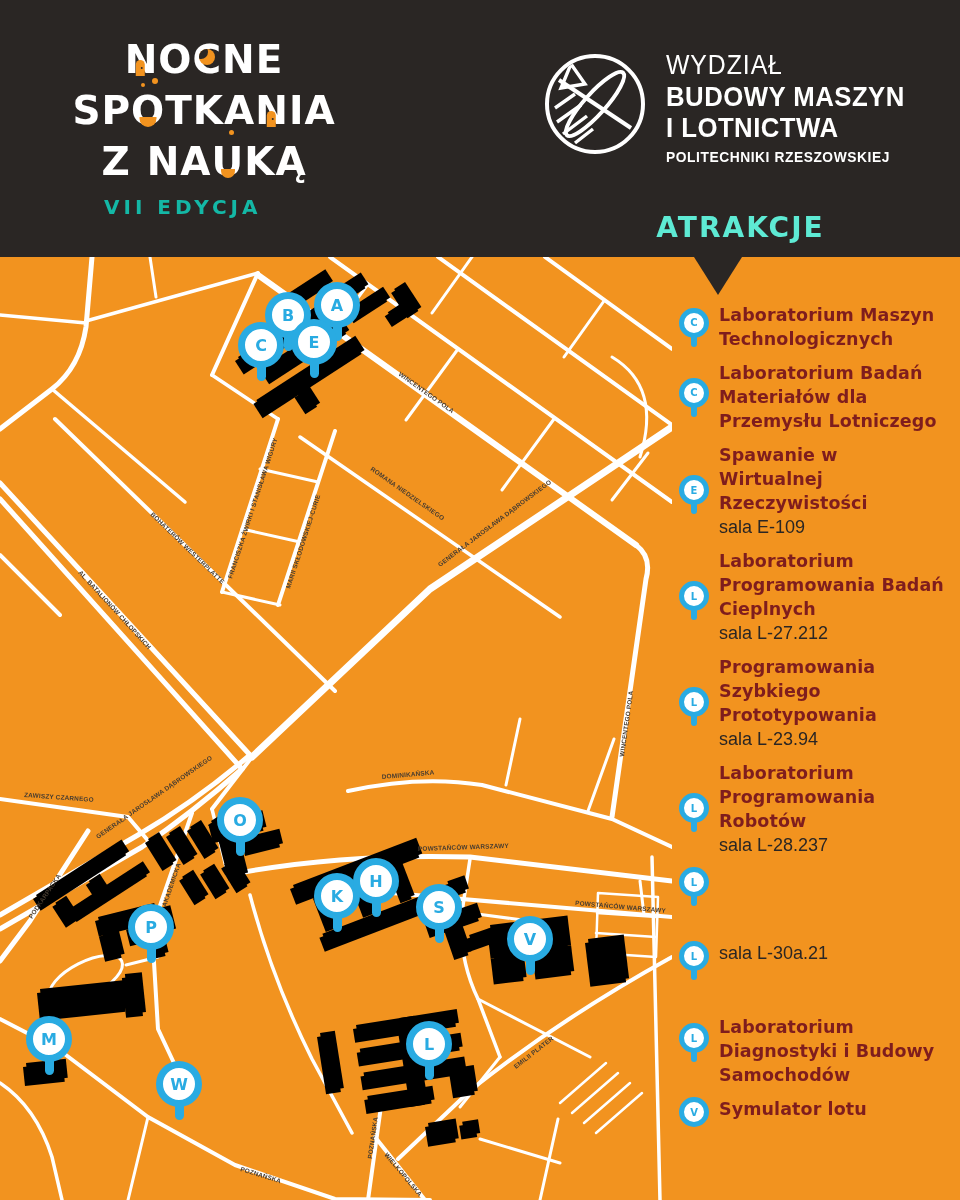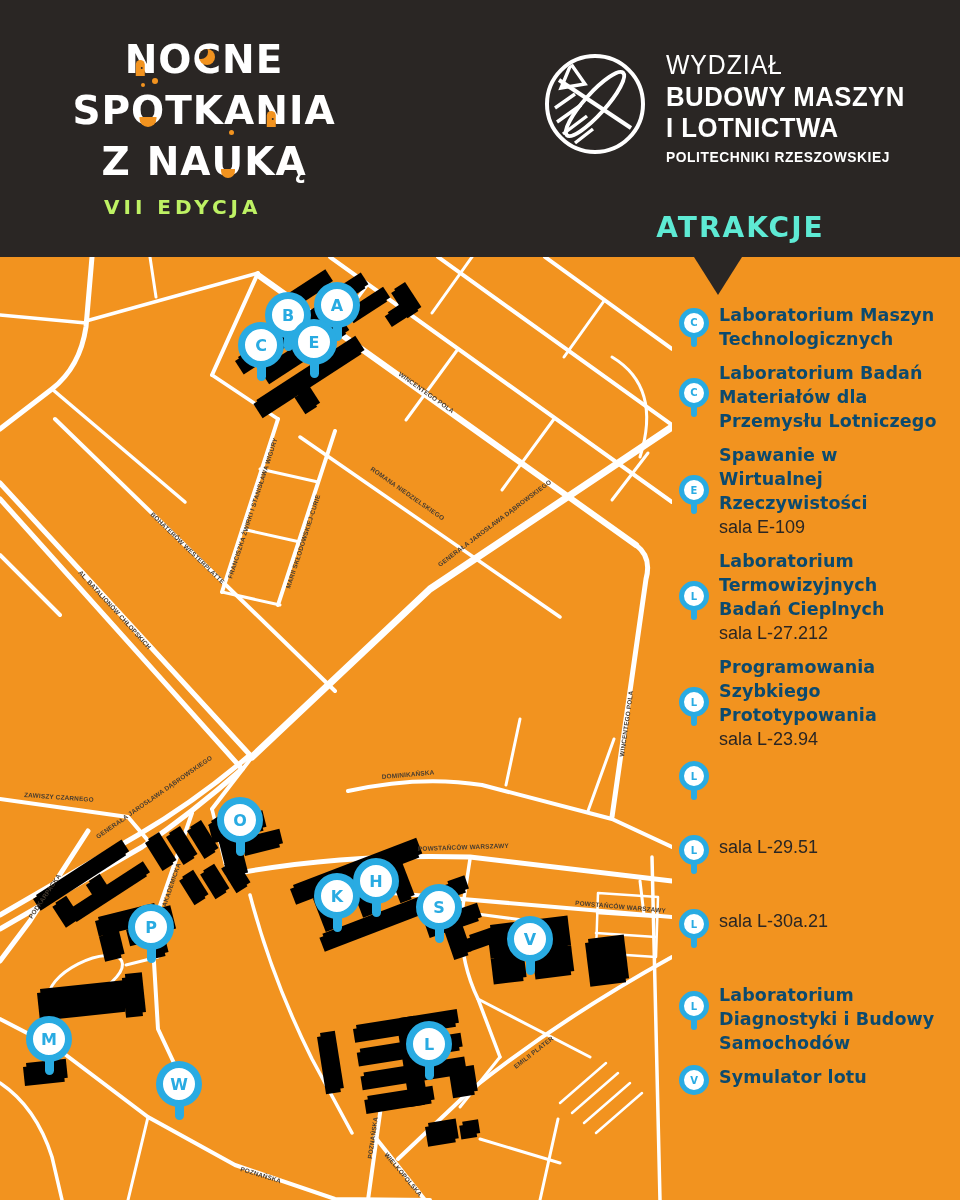--- a/index.html
+++ b/index.html
@@ -24,21 +24,21 @@
   .moon:after{content:"";position:absolute;left:-5px;top:-4px;width:14px;height:14px;border-radius:50%;background:#2A2624;}
   .flask{position:absolute;left:50%;bottom:9px;transform:translateX(-50%);width:17px;height:10px;
          background:#F2931F;border-radius:0 0 10px 10px;z-index:2;}
   .bubble{position:absolute;border-radius:50%;background:#F2931F;z-index:2;}
   .b1{width:6px;height:6px;left:60%;top:-7px;}
   .b2{width:4px;height:4px;left:30%;top:-2px;}
   .b3{width:5px;height:5px;left:55%;top:-6px;}
   .liquid{position:absolute;left:50%;bottom:9px;transform:translateX(-50%);width:14px;height:9px;
           background:#F2931F;border-radius:0 0 8px 8px;z-index:2;}
   .edition{margin-top:8px;text-align:left;padding-left:46px;
-           font-family:"DejaVu Sans", sans-serif;font-weight:700;font-size:20px;letter-spacing:4px;color:#bef264;}
+           font-family:"DejaVu Sans", sans-serif;font-weight:700;font-size:20px;letter-spacing:4px;color:#14b8a6;}
   
   .faculty-logo{position:absolute;left:541px;top:50px;}
   .faculty-text{position:absolute;left:666px;top:50px;transform:scaleX(.92);transform-origin:left top;color:#fff;white-space:nowrap;}
   .ft1{font-size:27px;font-weight:400;line-height:31px;letter-spacing:1px;}
   .ft2{font-size:28px;font-weight:700;line-height:31px;letter-spacing:.5px;}
   .ft4{font-size:15px;font-weight:700;line-height:18px;letter-spacing:.6px;margin-top:5px;}
   .attractions{position:absolute;left:648px;top:211px;width:185px;text-align:center;
                font-family:"DejaVu Sans", sans-serif;font-weight:700;font-size:28px;letter-spacing:2px;color:#5eead4;}
   .hdr-triangle{position:absolute;left:694px;top:257px;width:0;height:0;
                 border-left:24px solid transparent;border-right:24px solid transparent;border-top:38px solid #2A2624;}
@@ -57,21 +57,21 @@
   .sidebar{position:absolute;left:672px;top:257px;width:288px;height:943px;padding:46px 16px 0 6px;box-sizing:border-box;}
   .att-item{display:flex;gap:9px;margin-bottom:10px;}
   .spin{width:32px;flex:0 0 32px;text-align:center;}
   .spin .pc{width:20px;height:20px;border:5px solid #29ABE2;border-radius:50%;background:#fff;margin:0 auto;
             display:flex;align-items:center;justify-content:center;
             font-family:"DejaVu Sans", sans-serif;font-weight:700;font-size:10px;color:#29ABE2;}
   .spin .stem{width:6px;height:10px;background:#29ABE2;border-radius:0 0 3px 3px;margin:-1px auto 0;}
   .att-item.center .spin{align-self:center;}
   .att-item.low .spin{align-self:flex-end;margin-bottom:25px;}
   .att-text{flex:1;}
-  .title{font-family:"DejaVu Sans", sans-serif;font-weight:700;font-size:17.5px;line-height:24px;color:#0c4a6e;letter-spacing:.1px;}
+  .title{font-family:"DejaVu Sans", sans-serif;font-weight:700;font-size:17.5px;line-height:24px;color:#7f1d1d;letter-spacing:.1px;}
   .sala{font-size:18px;line-height:24px;color:#2A2624;font-weight:400;}
   .sala:empty{display:none;}
 </style>
 </head>
 <body>
 
 <div class="header">
 
   <div class="wordmark">
     <div class="wm-line">
@@ -417,50 +417,53 @@
         <div class="sala">sala E-109</div>
       </div>
   </div>
 
   <div class="att-item low">
     <div class="spin">
         <div class="pc">L</div>
         <div class="stem"></div>
       </div>
     <div class="att-text">
-        <div class="title">Laboratorium Termowizyjnych Badań Cieplnych</div>
+        <div class="title">Laboratorium Programowania Badań Cieplnych</div>
         <div class="sala">sala L-27.212</div>
       </div>
   </div>
 
   <div class="att-item low">
     <div class="spin">
         <div class="pc">L</div>
         <div class="stem"></div>
       </div>
     <div class="att-text">
         <div class="title">Programowania Szybkiego Prototypowania</div>
         <div class="sala">sala L-23.94</div>
       </div>
   </div>
 
   <div class="att-item low">
     <div class="spin">
         <div class="pc">L</div>
         <div class="stem"></div>
       </div>
-  </div>
-
-  <div class="att-item low">
-    <div class="spin">
-        <div class="pc">L</div>
-        <div class="stem"></div>
-      </div>
-    <div class="att-text">
-        <div class="sala">sala L-29.51</div>
+    <div class="att-text">
+        <div class="title">Laboratorium Programowania Robotów</div>
+        <div class="sala">sala L-28.237</div>
+      </div>
+  </div>
+
+  <div class="att-item low">
+    <div class="spin">
+        <div class="pc">L</div>
+        <div class="stem"></div>
+      </div>
+    <div class="att-text">
       </div>
   </div>
 
   <div class="att-item low">
     <div class="spin">
         <div class="pc">L</div>
         <div class="stem"></div>
       </div>
     <div class="att-text">
         <div class="sala">sala L-30a.21</div>

